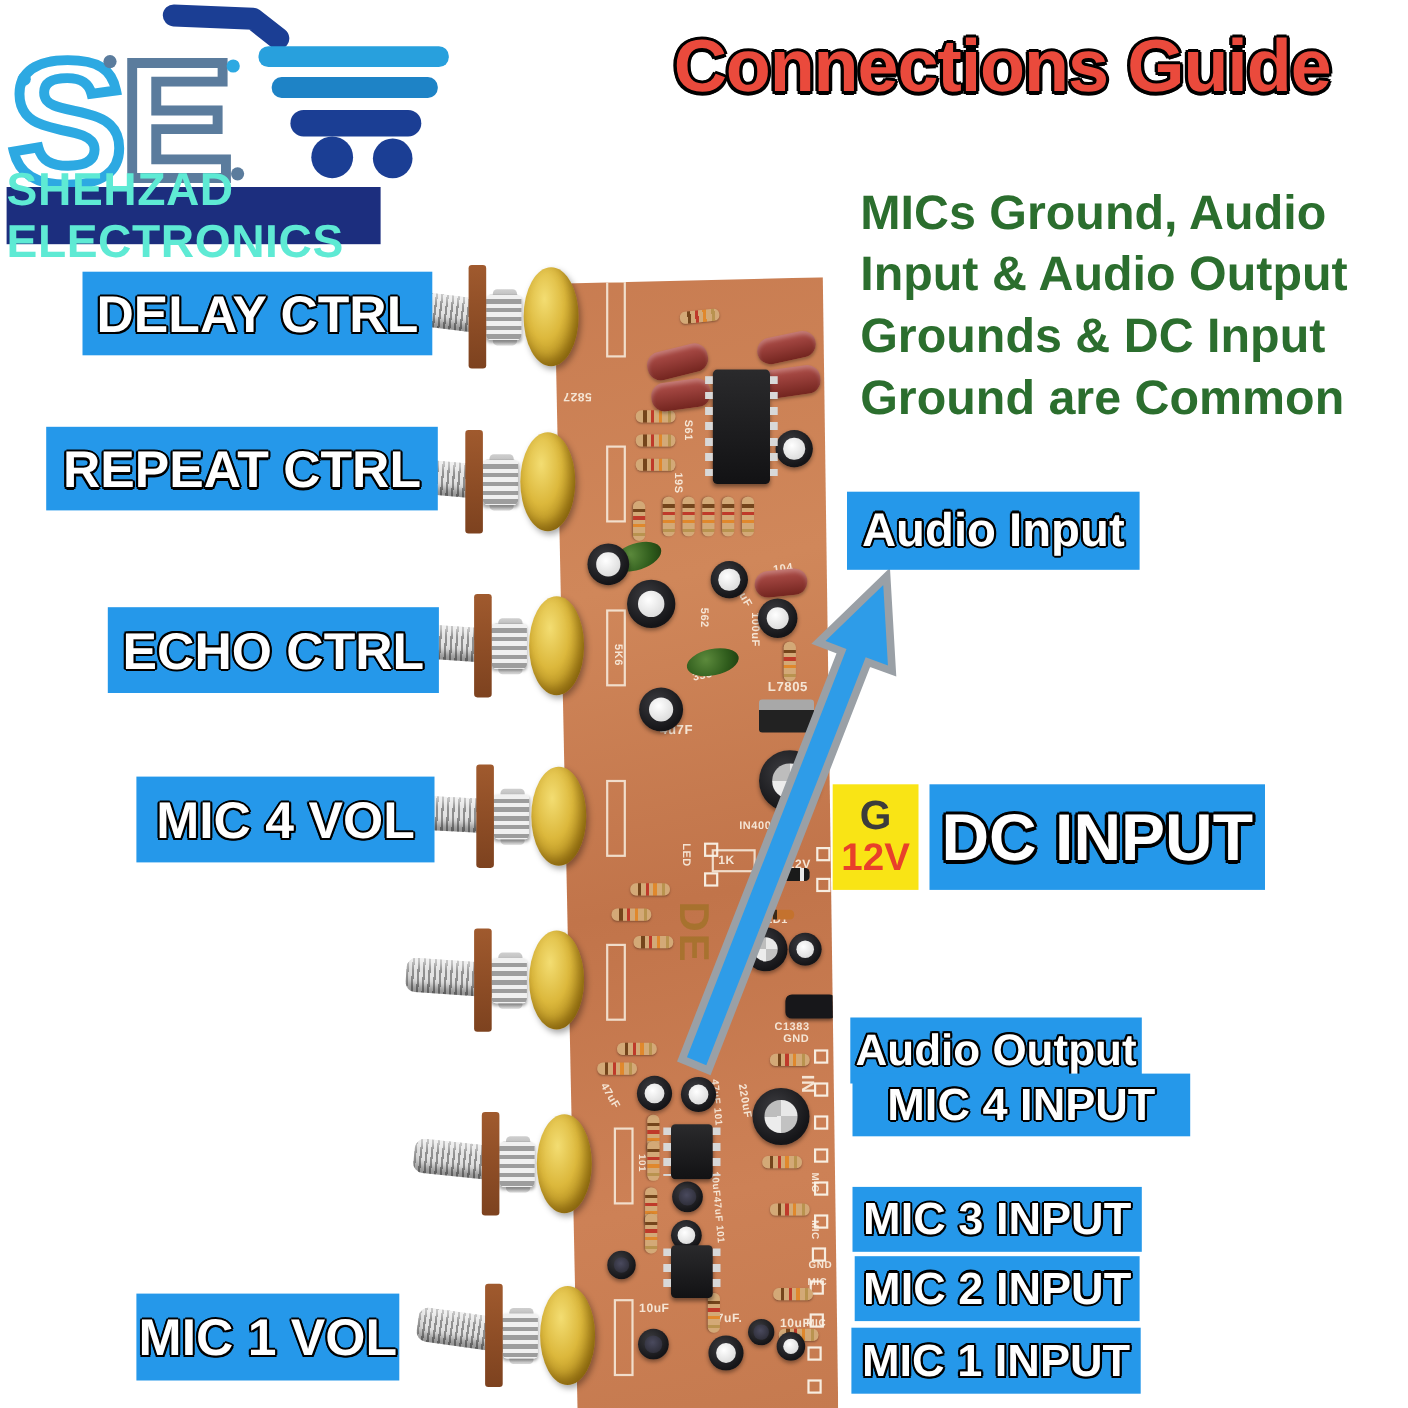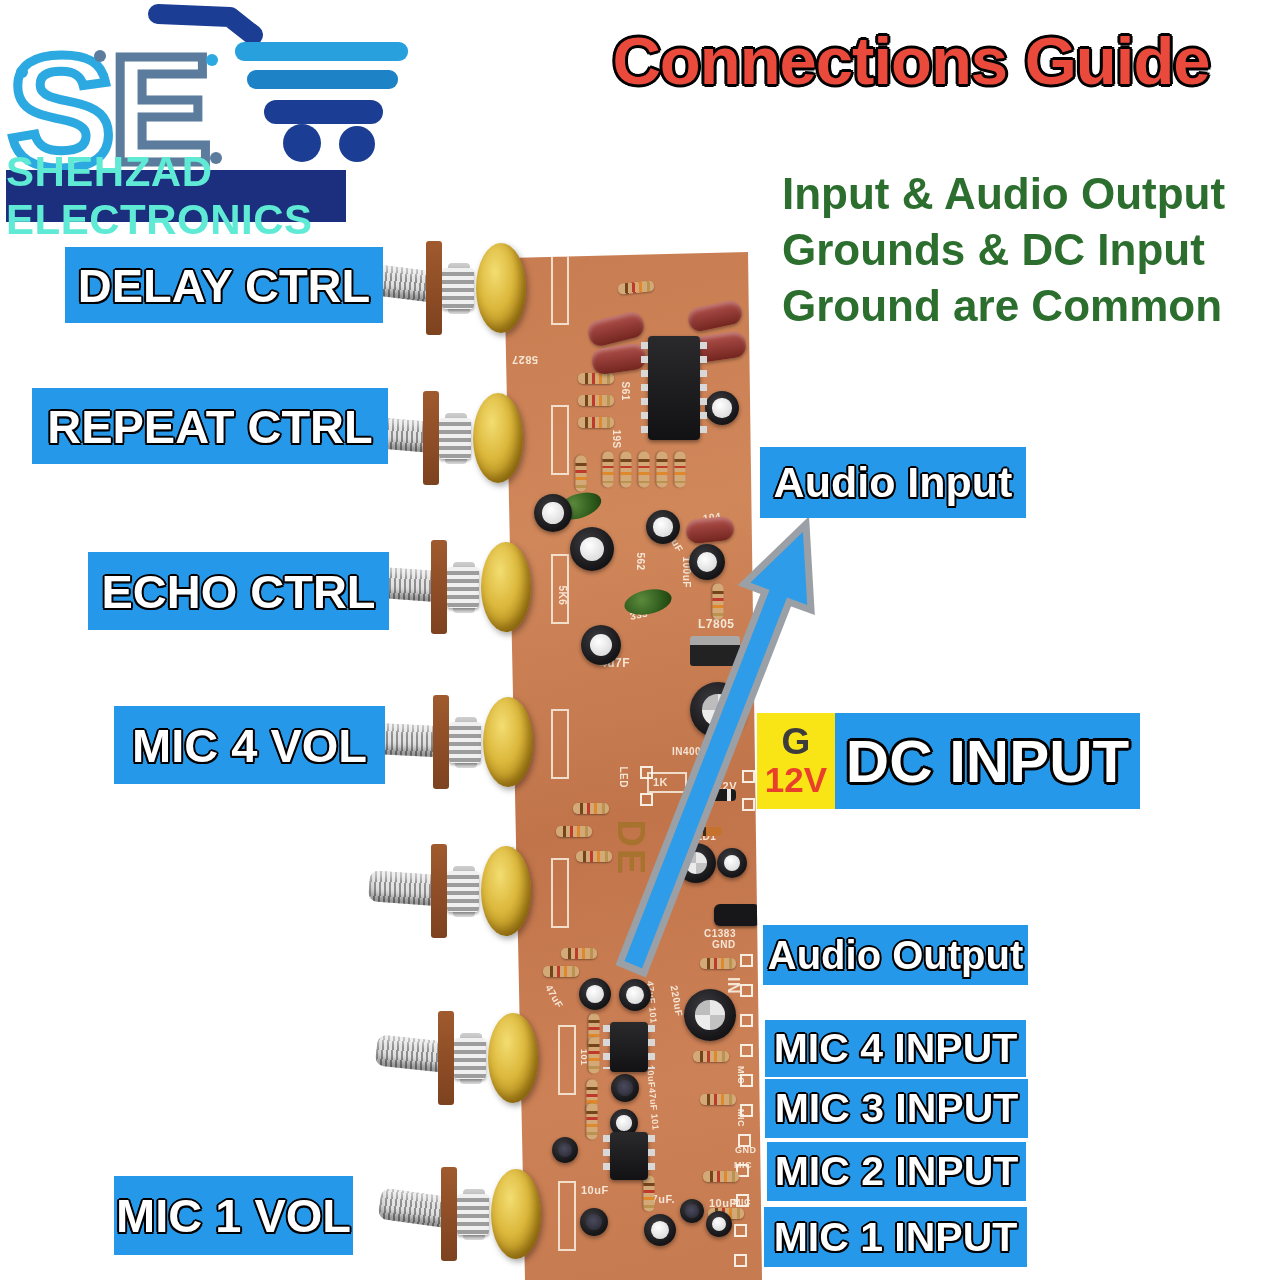--- a/index.html
+++ b/index.html
@@ -8,21 +8,21 @@
   .abs{position:absolute;}
 
   
   .ol2{text-shadow:2px 0 0 #000,-2px 0 0 #000,0 2px 0 #000,0 -2px 0 #000,
        1.5px 1.5px 0 #000,-1.5px 1.5px 0 #000,1.5px -1.5px 0 #000,-1.5px -1.5px 0 #000;}
   .ol3{text-shadow:3px 0 0 #000,-3px 0 0 #000,0 3px 0 #000,0 -3px 0 #000,
        2.2px 2.2px 0 #000,-2.2px 2.2px 0 #000,2.2px -2.2px 0 #000,-2.2px -2.2px 0 #000;}
 
   
   .callout{position:absolute;background:#2598ea;color:#fff;font-weight:700;
-           display:flex;align-items:center;justify-content:center;white-space:nowrap;}
+           display:flex;align-items:center;justify-content:center;white-space:nowrap;margin-left:10px;}
 
   
   .title{position:absolute;left:548px;top:16px;width:726px;height:88px;
          display:flex;align-items:center;justify-content:center;
          font-size:67px;font-weight:800;color:#ea4a3c;letter-spacing:-1px;}
   .banner{position:absolute;left:6px;top:170px;width:340px;height:52px;background:#1c2e7e;
           display:flex;align-items:center;justify-content:center;color:#5eead4;
           font-size:42px;font-weight:700;letter-spacing:.5px;}
   .note{position:absolute;left:782px;top:166px;width:490px;color:#2b6e2e;
         font-size:44px;font-weight:700;line-height:56px;}
@@ -105,20 +105,21 @@
       <rect x="264" y="100" width="119" height="24" rx="12" fill="#1b3e94"></rect>
       <circle cx="302" cy="143" r="19" fill="#1b3e94"></circle>
       <circle cx="357" cy="144" r="18" fill="#1b3e94"></circle>
     </g>
   </svg>
   <div class="banner">SHEHZAD ELECTRONICS</div>
 
   <div class="title ol3">Connections Guide</div>
 
   <div class="note">
+    <div>MICs Ground, Audio</div>
     <div>Input &amp; Audio Output</div>
     <div>Grounds &amp; DC Input</div>
     <div>Ground are Common</div>
   </div>
 
   <div class="board" id="board">
       <div class="silk" style="left: 43px; top: 111px; font-size: 11px; transform: rotate(180deg); font-weight: 700;">5827</div>
       <div class="silk" style="left: 130px; top: 133px; font-size: 10px; transform: rotate(90deg); font-weight: 700;">S61</div>
       <div class="silk" style="left: 121px; top: 181px; font-size: 10px; transform: rotate(90deg); font-weight: 700;">19S</div>
       <div class="silk" style="left: 145px; top: 304px; font-size: 10px; transform: rotate(90deg); font-weight: 700;">562</div>
@@ -340,17 +341,17 @@
 
   <div class="callout ol2" style="left:760px;top:447px;width:266px;height:71px;font-size:43px;">Audio Input</div>
 
   <div class="dcchip">
     <div class="g">G</div>
     <div class="v">12V</div>
   </div>
   <div class="callout ol3" style="left:835px;top:713px;width:305px;height:96px;font-size:60px;">DC INPUT</div>
 
   <div class="callout ol2" style="left:763px;top:925px;width:265px;height:60px;font-size:40px;">Audio Output</div>
-  <div class="callout ol2" style="left:765px;top:1020px;width:261px;height:57px;font-size:41px;">MIC 4 INPUT</div>
+  <div class="callout ol2" style="left:765px;top:976px;width:307px;height:57px;font-size:41px;">MIC 4 INPUT</div>
   <div class="callout ol2" style="left:765px;top:1079px;width:263px;height:59px;font-size:41px;">MIC 3 INPUT</div>
   <div class="callout ol2" style="left:767px;top:1142px;width:259px;height:59px;font-size:41px;">MIC 2 INPUT</div>
   <div class="callout ol2" style="left:764px;top:1207px;width:263px;height:60px;font-size:41px;">MIC 1 INPUT</div>
 </div>
 
 </body></html>

